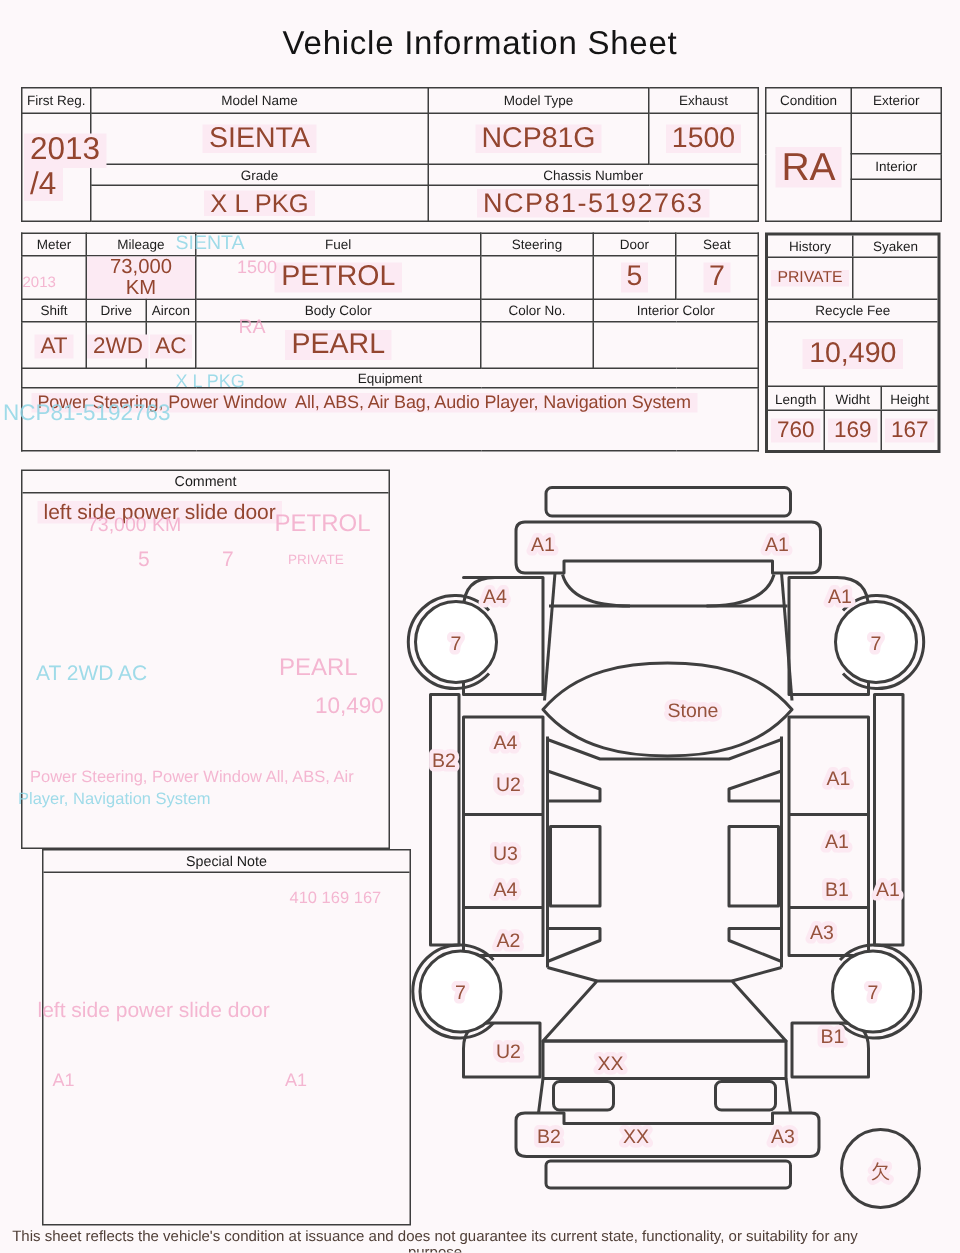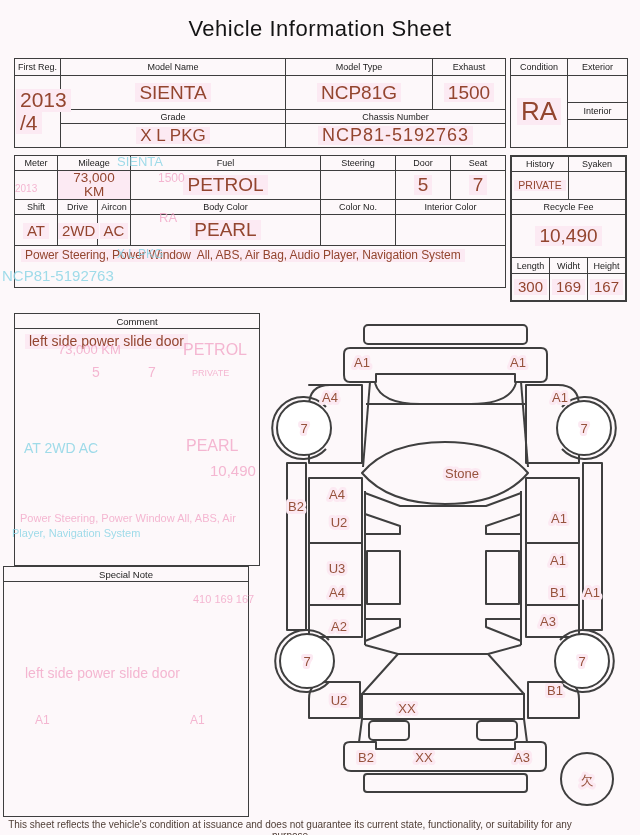--- a/index.html
+++ b/index.html
@@ -192,20 +192,23 @@
       <td colspan="2" class="hdr">Interior Color</td>
     </tr>
     <tr style="height:31px;">
       <td class="red v-shift"><span class="hl">AT</span></td>
       <td class="red v-shift"><span class="hl">2WD</span></td>
       <td class="red v-shift"><span class="hl">AC</span></td>
       <td class="red v-big"><span class="hl">PEARL</span></td>
       <td></td>
       <td colspan="2"></td>
     </tr>
+    <tr style="height:13px;">
+      <td colspan="7" class="hdr">Equipment</td>
+    </tr>
     <tr style="height:42px;">
       <td colspan="7" class="red eq-val"><span class="hl">Power Steering, Power Window  All, ABS, Air Bag, Audio Player, Navigation System</span></td>
     </tr>
   </tbody>
     </table>
 </div>
 
 <div class="abs dblock" style="left:510px; top:155px; width:117px; height:147px;">
   <div class="drow" style="height:15px;">
     <div class="dcell hdr">History</div>
@@ -225,39 +228,39 @@
         <span class="hl">10,490</span>
       </div>
   </div>
   <div class="drow" style="height:16px;">
     <div class="dcell hdr">Length</div>
     <div class="dcell hdr">Widht</div>
     <div class="dcell hdr">Height</div>
   </div>
   <div class="drow" style="height:26px;">
     <div class="dcell red v-dim">
-        <span class="hl">300</span>
+        <span class="hl">760</span>
       </div>
     <div class="dcell red v-dim">
         <span class="hl">169</span>
       </div>
     <div class="dcell red v-dim">
         <span class="hl">167</span>
       </div>
   </div>
 </div>
 
 <div class="abs notebox" style="left:14px; top:313px; width:246px; height:253px;">
   <div class="nb-head">Comment</div>
   <div class="nb-body">
     <div class="red nb-line comment-line"><span class="hl">left side power slide door</span></div>
   </div>
 </div>
 
-<div class="abs notebox" style="left:3px; top:566px; width:246px; height:251px;">
+<div class="abs notebox" style="left:28px; top:566px; width:246px; height:251px;">
   <div class="nb-head">Special Note</div>
 </div>
 
 <div class="abs" style="left:262px; top:315px;">
 <svg class="diagram" width="372" height="500" viewBox="0 0 372 500">
 
   <rect x="102" y="10" width="163" height="19" rx="4"></rect>
 
   <path d="M88,33 H279 Q285,33 285,39 V60 Q285,67 279,67 H253 V59 H114 V67 H88 Q82,67 82,60 V39 Q82,33 88,33 Z"></path>
 

